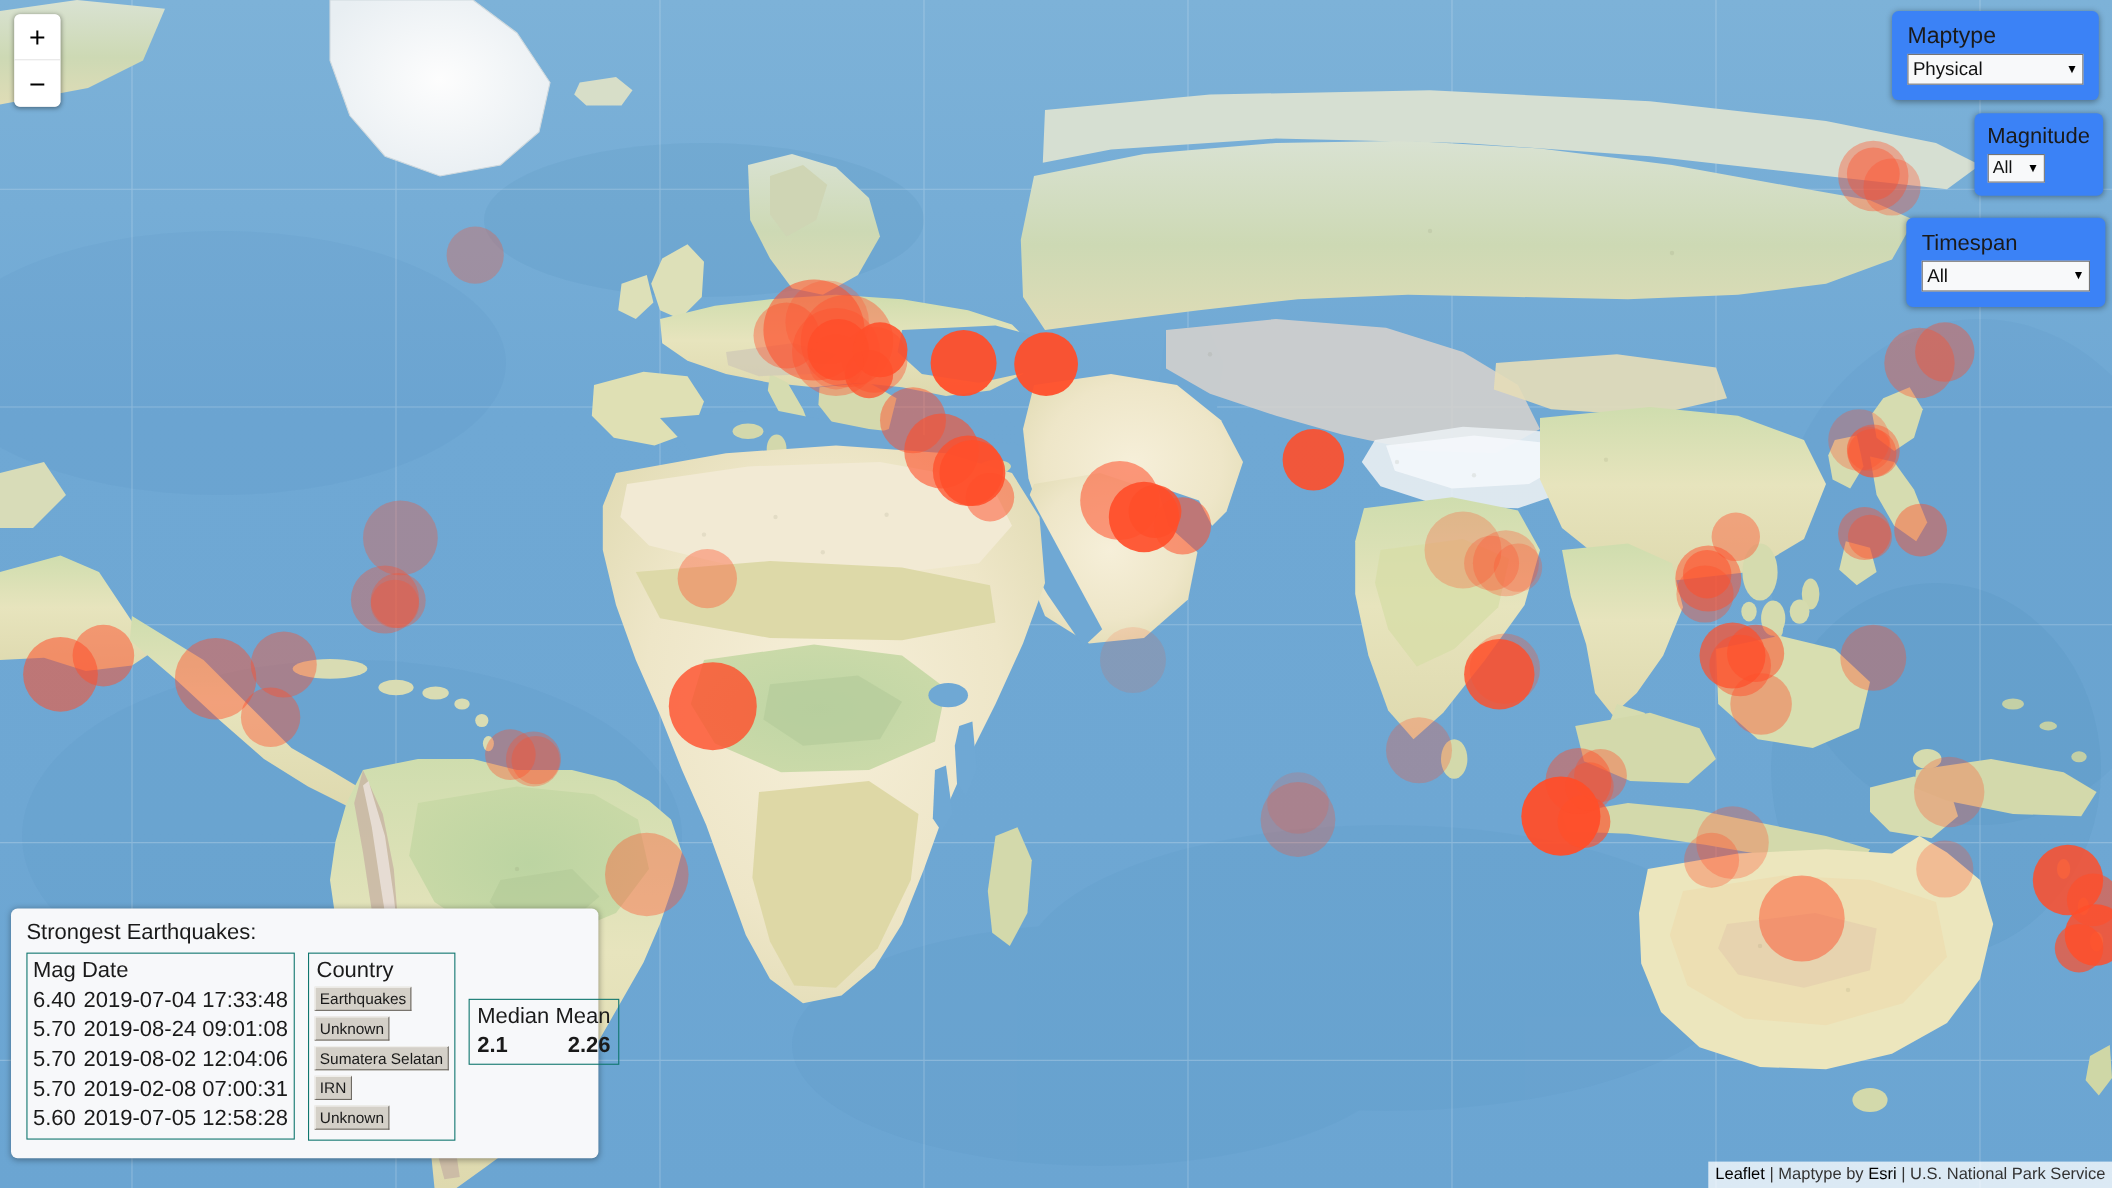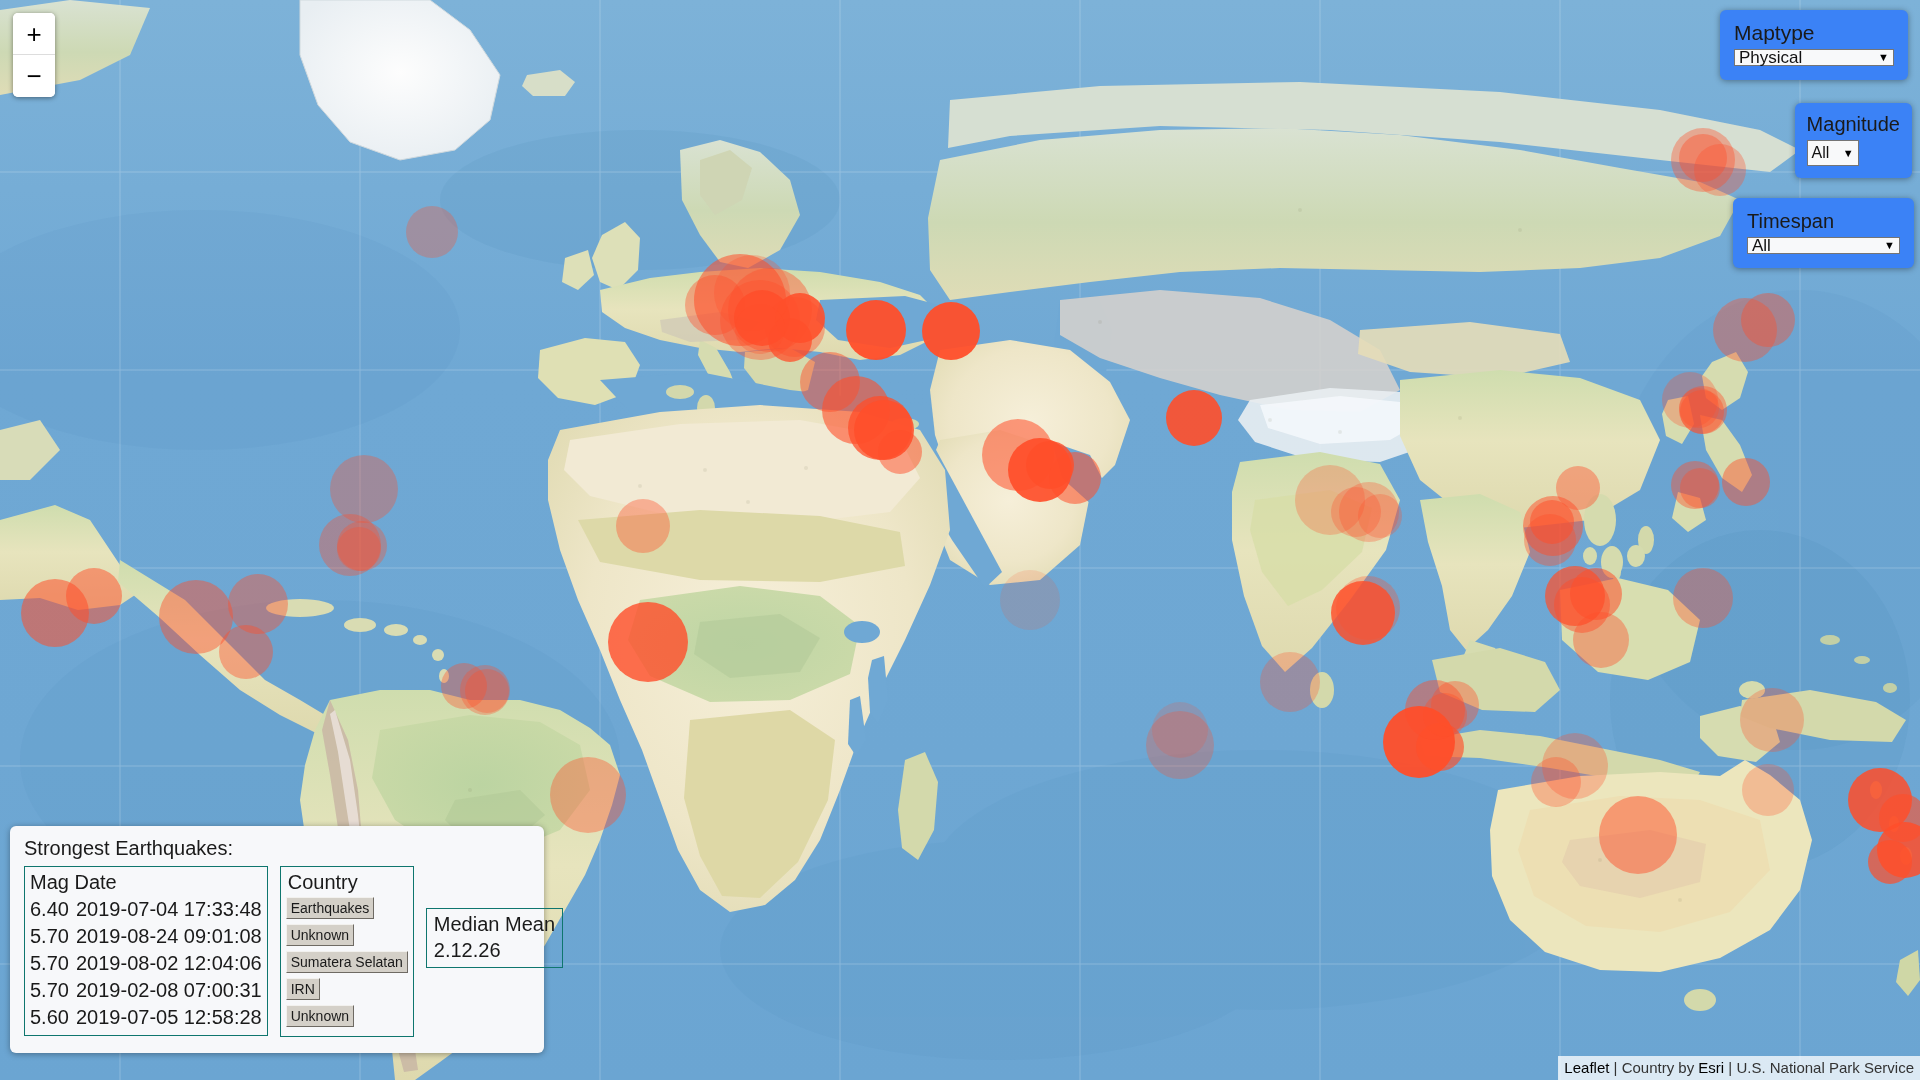--- a/index.html
+++ b/index.html
@@ -91,21 +91,21 @@
     font-family: "Liberation Sans", sans-serif;
   }
   .ctrl-select {
     font-size: 17px;
     font-family: "Liberation Sans", sans-serif;
     color: #111;
     background: #f8f9fa;
     border: 1px solid #757575;
     padding: 2px 4px;
     box-sizing: border-box;
-    height: 17px;
+    height: 28px;
     display: flex;
     align-items: center;
     justify-content: space-between;
     gap: 10px;
     cursor: pointer;
   }
   .ctrl-select .caret {
     font-size: 11px;
     line-height: 1;
     color: #000;
@@ -194,21 +194,23 @@
     font-size: 20px;
     color: #1a1a1a;
     line-height: 26px;
     white-space: nowrap;
   }
   .stats-vals {
     font-size: 20px;
     color: #1a1a1a;
     line-height: 26px;
     display: flex;
+    justify-content: space-between;
     white-space: nowrap;
+    font-weight: bold;
   }
 
   
   #attribution {
     position: absolute;
     right: 0;
     bottom: 0;
     background: rgba(255,255,255,0.76);
     font-size: 15px;
     line-height: 20px;
@@ -637,16 +639,16 @@
         <div class="stats-vals">
           <span>2.1</span>
           <span>2.26</span>
         </div>
       </div>
 
     </div>
   </div>
 
   <div id="attribution">
-    <a>Leaflet</a><span class="attr-sep"> | </span><span>Country by </span><a>Esri</a><span class="attr-sep"> | </span><span>U.S. National Park Service</span>
+    <a>Leaflet</a><span class="attr-sep"> | </span><span>Maptype by </span><a>Esri</a><span class="attr-sep"> | </span><span>U.S. National Park Service</span>
   </div>
 
 </div>
 
 </body></html>

